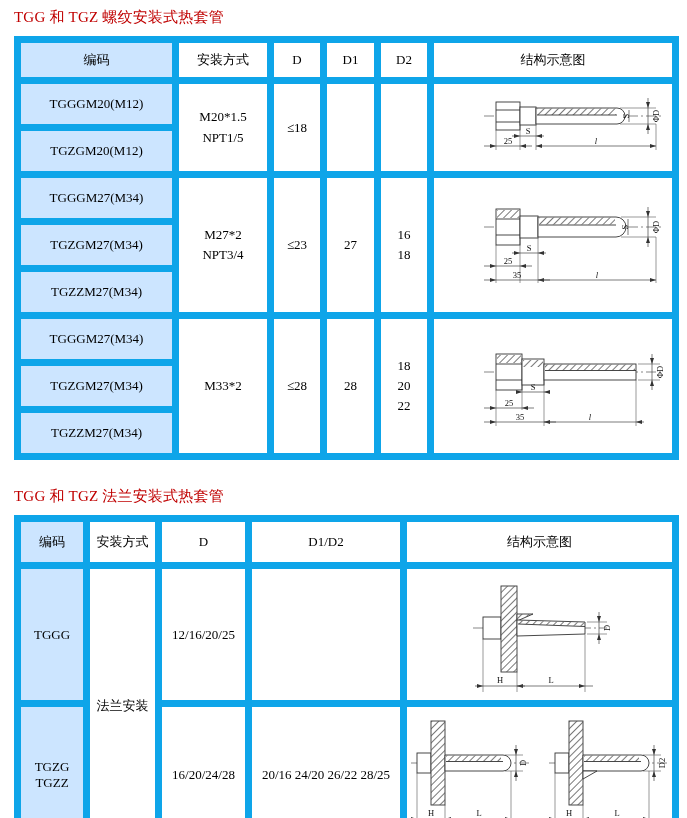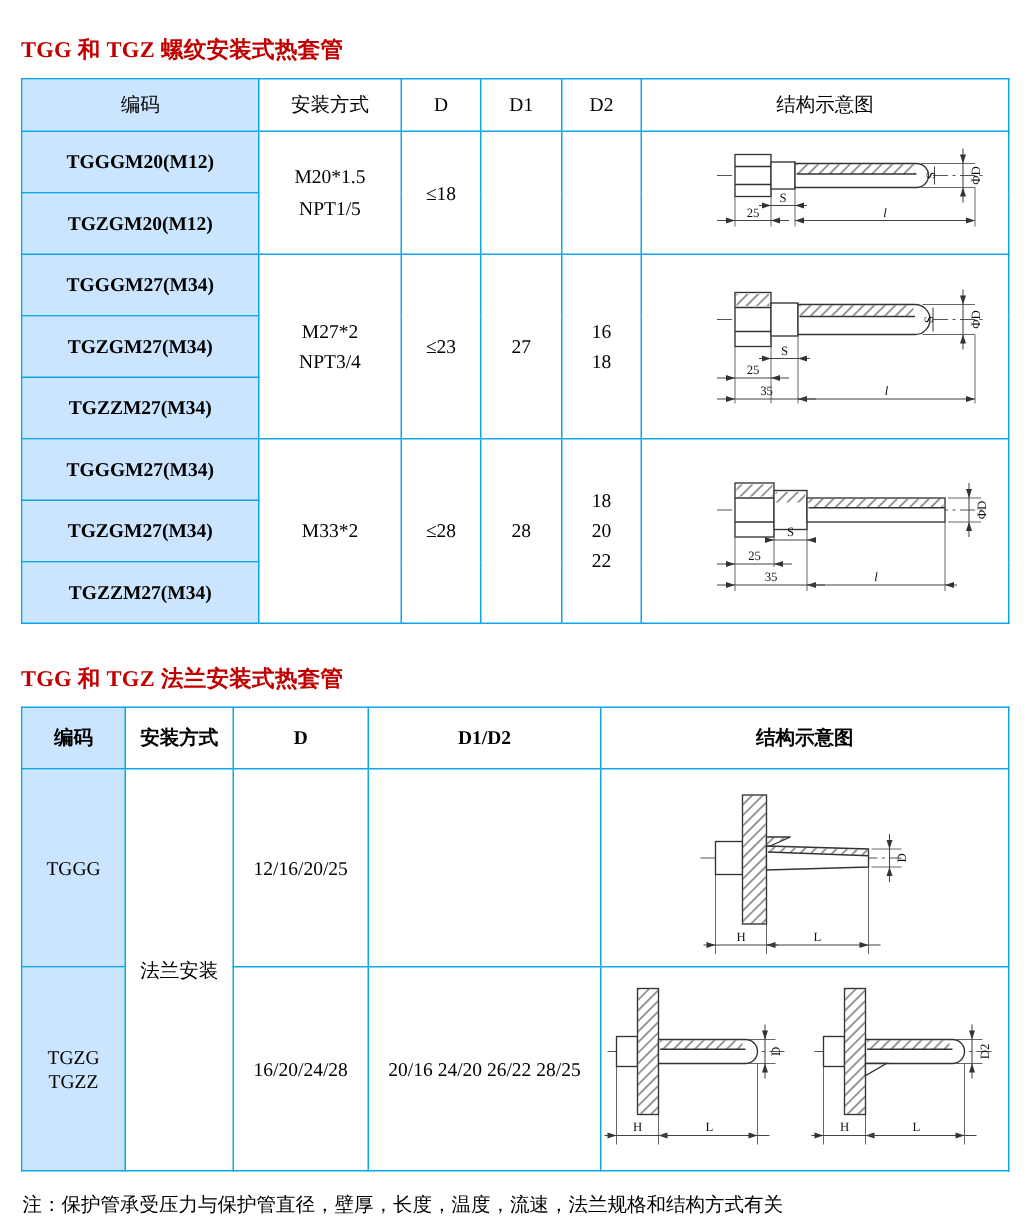--- a/index.html
+++ b/index.html
@@ -3,33 +3,33 @@
 <meta charset="utf-8">
 <style>
   html,body { margin:0; padding:0; background:#fff; }
   body {
     width:687px; height:818px;
     font-family:"Liberation Serif","DejaVu Serif",serif;
     color:#000;
   }
   .page { padding:8px 14px 0 14px; }
   .title {
-    color:#c00000; font-weight:bold; font-size:15px;
-    margin:16px 0 9px 0; letter-spacing:0.2px;
+    color:#c00000; font-weight:normal; font-size:15px;
+    margin:0 0 9px 0; letter-spacing:0.2px;
   }
   .title2 { margin-top:27px; }
   table { border-collapse:collapse; table-layout:fixed; width:658px; }
   th,td {
-    border:1px solid #0ea5e9; text-align:center; vertical-align:middle;
+    border:7px solid #0ea5e9; text-align:center; vertical-align:middle;
     font-size:13px; font-weight:normal; padding:0; overflow:hidden;
   }
   .blue { background:#cce5ff; }
   .pre { white-space:pre-line; line-height:1.55; }
   .h34 { height:34px; }
-  .h40 { height:40px;font-weight:bold; }
+  .h40 { height:40px; }
   .note { font-size:13px; margin:13px 0 0 1px; }
   .codes2 {
     display:flex; flex-direction:column; justify-content:center;
     height:130px;
   }
   .diagcell { vertical-align:middle; }
   svg { display:block; margin:0 auto; }
   svg text {
     font-family:"Liberation Serif","DejaVu Serif",serif;
     font-size:8.5px; fill:#111;

